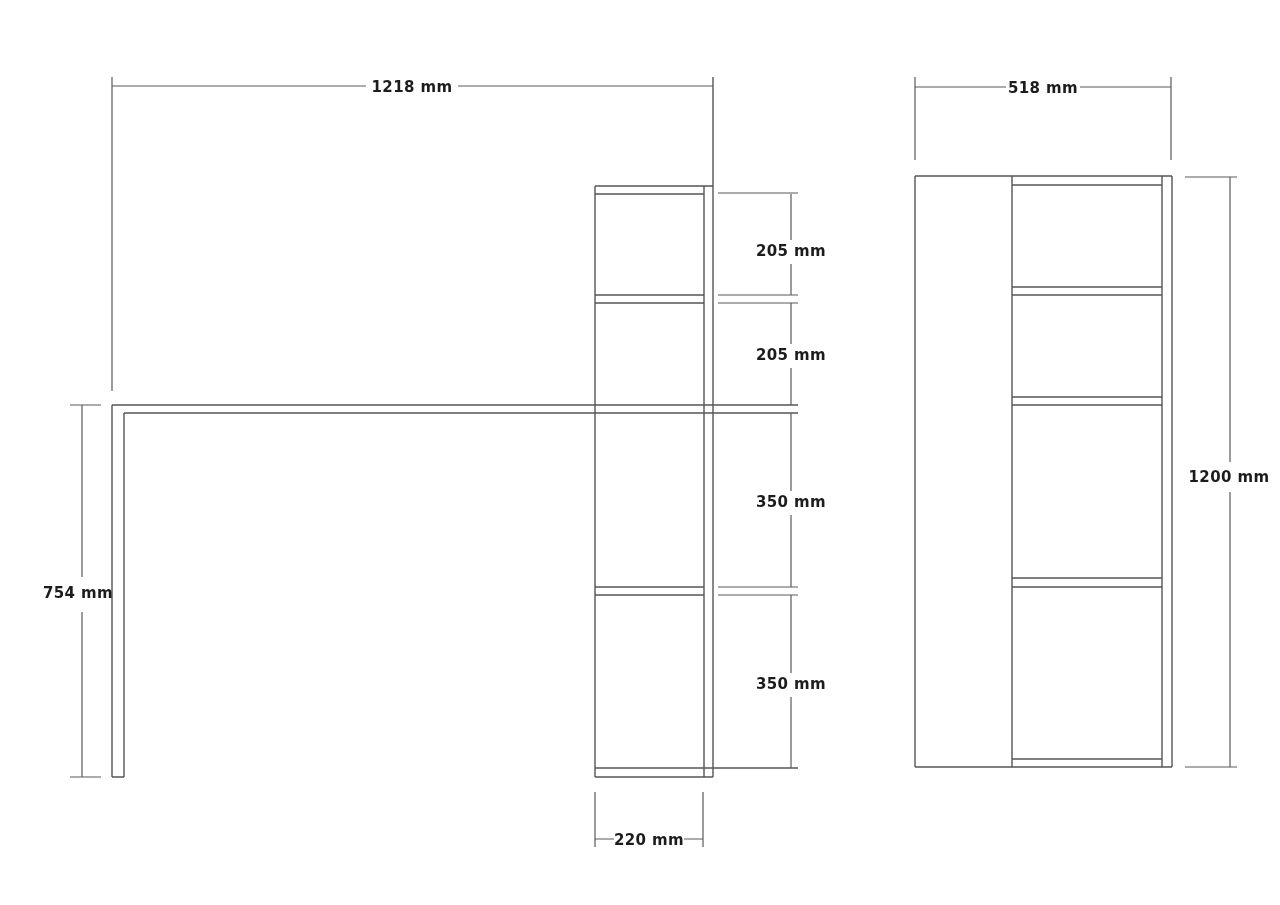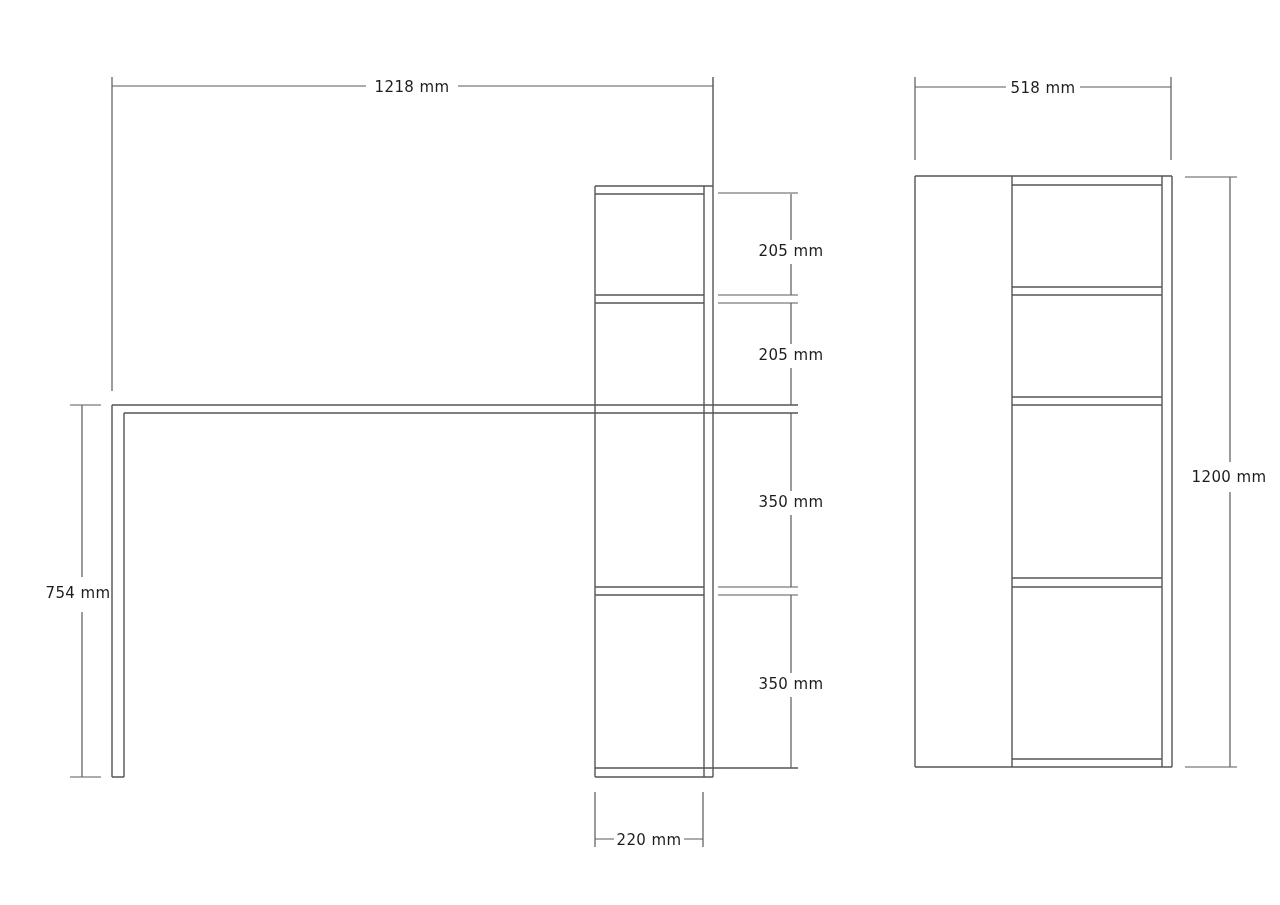--- a/index.html
+++ b/index.html
@@ -6,20 +6,21 @@
     margin: 0;
     padding: 0;
     background: #ffffff;
   }
   .canvas {
     position: relative;
     width: 1280px;
     height: 905px;
     background: #ffffff;
     overflow: hidden;
+    font-weight: bold;
   }
   svg.drawing {
     display: block;
     width: 1280px;
     height: 905px;
   }
   .line {
     stroke: #555555;
     stroke-width: 1.4;
     fill: none;

